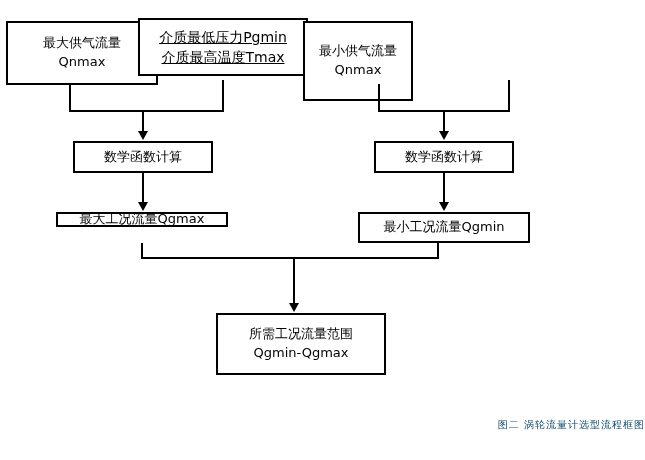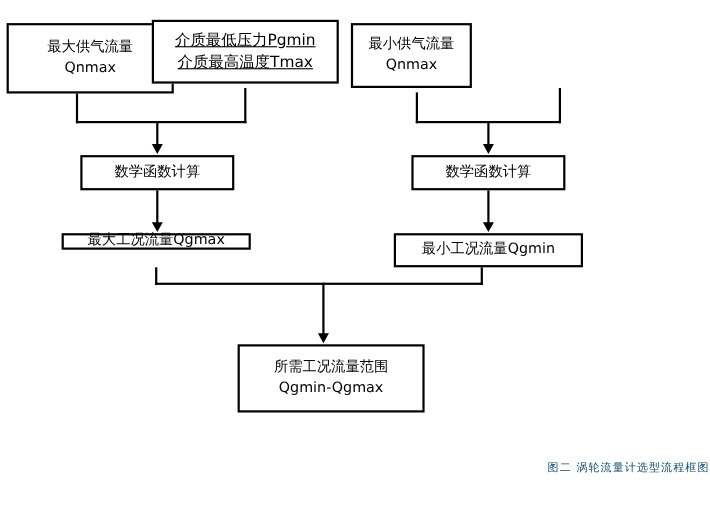--- a/index.html
+++ b/index.html
@@ -29,21 +29,21 @@
     color: #000000;
     line-height: 1.45;
   }
   .node .line {
     display: block;
     white-space: nowrap;
   }
   
   #node-qnmax      { left: 6px;   top: 21px;  width: 152px; height: 64px; font-size: 13px; }
   #node-pgmin-tmax { left: 138px; top: 18px;  width: 170px; height: 58px; font-size: 14px; text-decoration: underline; }
-  #node-qnmin      { left: 319px; top: 21px;  width: 110px; height: 59px; font-size: 13px; }
+  #node-qnmin      { left: 303px; top: 21px;  width: 110px; height: 80px; font-size: 13px; }
   #node-pgmax-tmin { left: 437px; top: 18px;  width: 184px; height: 62px; font-size: 13px; }
 
   #node-calc-left  { left: 73px;  top: 141px; width: 140px; height: 32px; font-size: 13px; }
   #node-calc-right { left: 374px; top: 141px; width: 140px; height: 32px; font-size: 13px; }
 
   #node-qgmax      { left: 56px;  top: 212px; width: 172px; height: 15px; font-size: 13px; }
   #node-qgmin      { left: 358px; top: 212px; width: 172px; height: 31px; font-size: 13px; justify-content: center; }
 
   #node-range      { left: 216px; top: 313px; width: 170px; height: 62px; font-size: 13px; }
 

